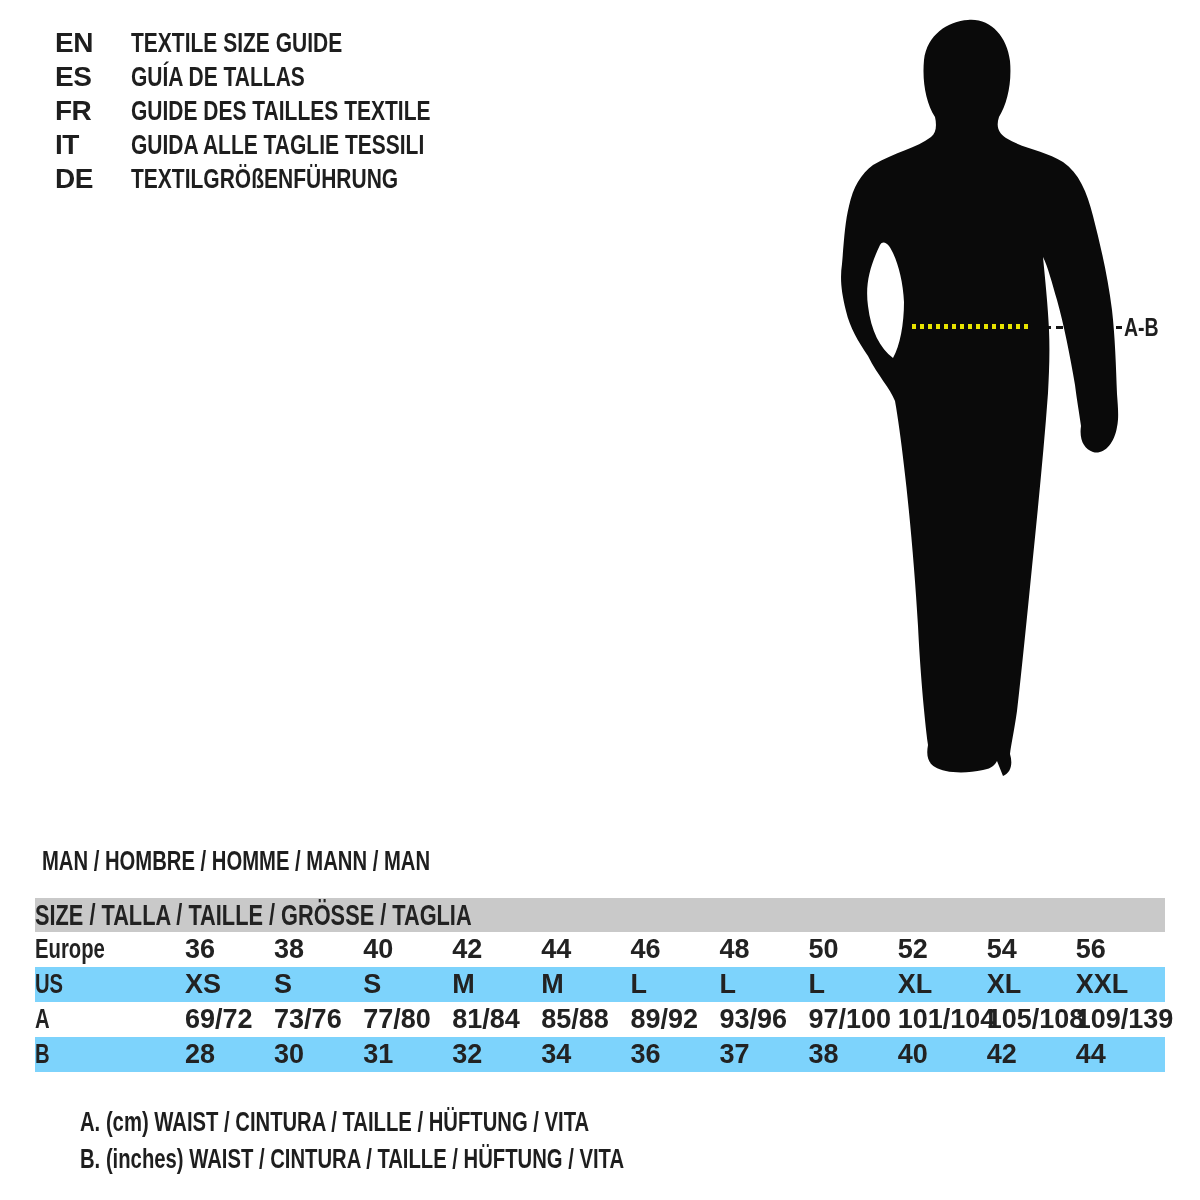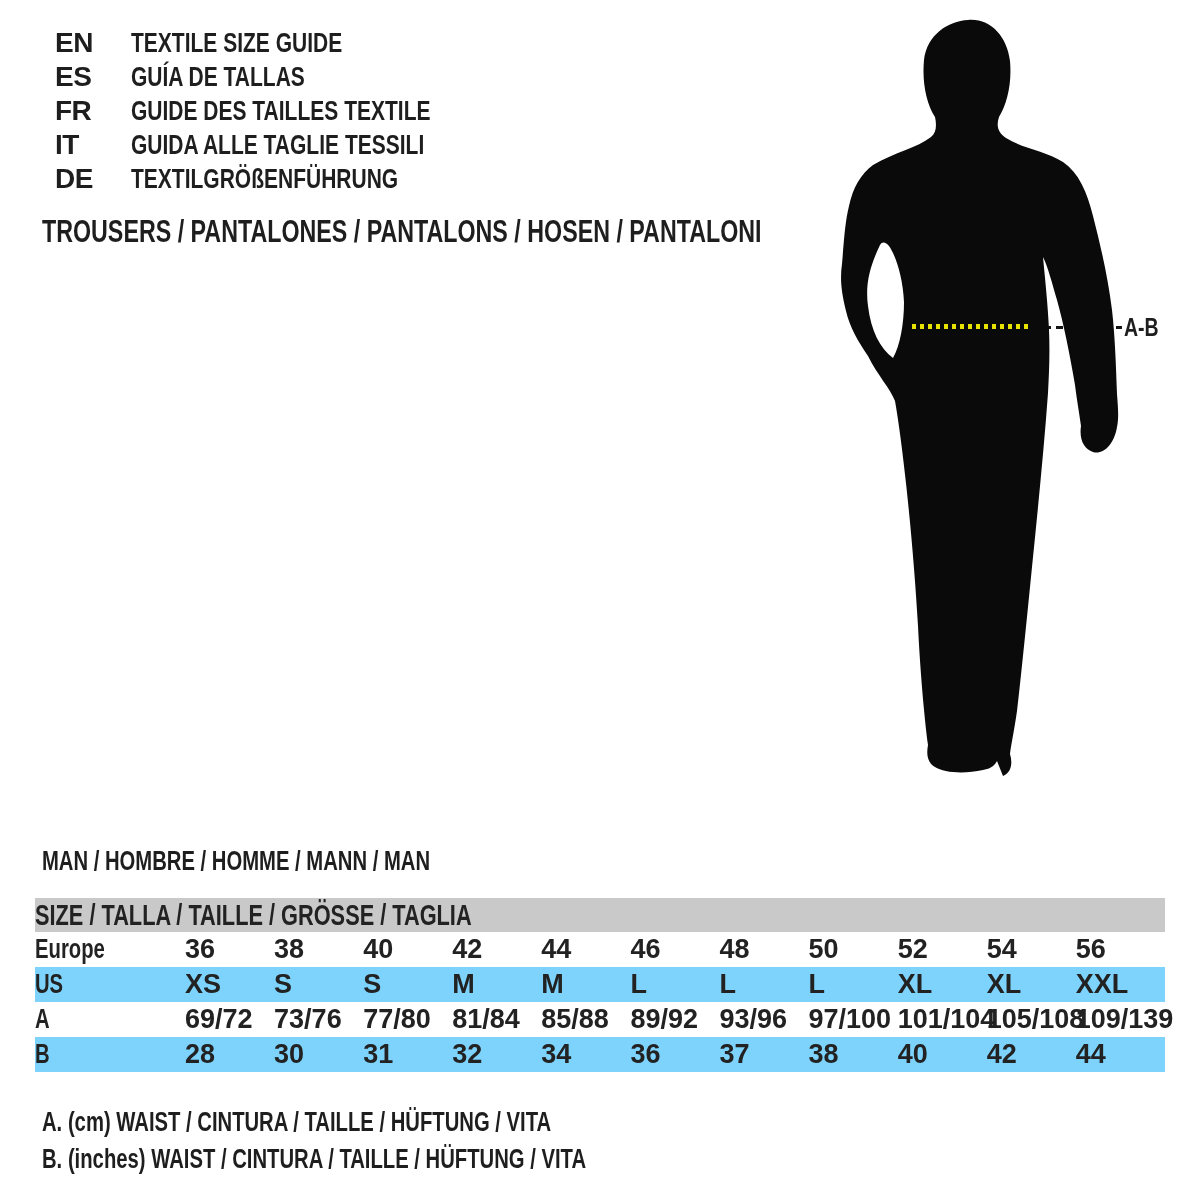--- a/index.html
+++ b/index.html
@@ -32,21 +32,21 @@
   table.size-table{position:absolute;left:35px;top:898px;width:1130px;border-collapse:collapse;table-layout:fixed;}
   table.size-table col.c0{width:150px;}
   table.size-table td{padding:0;vertical-align:middle;text-align:left;font-size:27px;font-weight:bold;color:#222;}
   tr.thead td{background:#c9c9c9;height:34px;text-align:left;padding-left:0;font-size:29px;}
   tr.data{height:35px;background:#ffffff;}
   tr.data.stripe{background:#7dd3fc;}
   td.lbl{text-align:left;padding-left:8px;}
 
   
   .notes{position:absolute;left:42px;top:1104px;}
-  .note-line{height:37px;font-size:27px;font-weight:bold;display:flex;align-items:center;}
+  .note-line{height:37px;font-size:27px;font-weight:bold;display:flex;align-items:center;margin-left:38px;}
 </style>
 </head>
 <body>
 
 <div class="page">
 
   <section class="lang-block">
     <div class="lang-row">
       <span class="lang-code">EN</span>
       <span class="lang-label"><span class="cx">TEXTILE SIZE GUIDE</span></span>
@@ -62,21 +62,20 @@
     <div class="lang-row">
       <span class="lang-code">IT</span>
       <span class="lang-label"><span class="cx">GUIDA ALLE TAGLIE TESSILI</span></span>
     </div>
     <div class="lang-row">
       <span class="lang-code">DE</span>
       <span class="lang-label"><span class="cx">TEXTILGRÖßENFÜHRUNG</span></span>
     </div>
   </section>
 
-  <h1 class="category"><span class="cx">TROUSERS / PANTALONES / PANTALONS / HOSEN / PANTALONI</span></h1>
 
   <div class="dash-line"></div>
   <svg class="man" viewBox="0 0 282 764" xmlns="http://www.w3.org/2000/svg" aria-hidden="true">
     <path fill="#0a0a0a" d="
       M130,4
       C152,2 169,20 172,45
       C174,68 169,88 161,101
       C158,110 160,117 168,122
       C186,133 208,135 225,146
       C241,157 249,176 255,200

